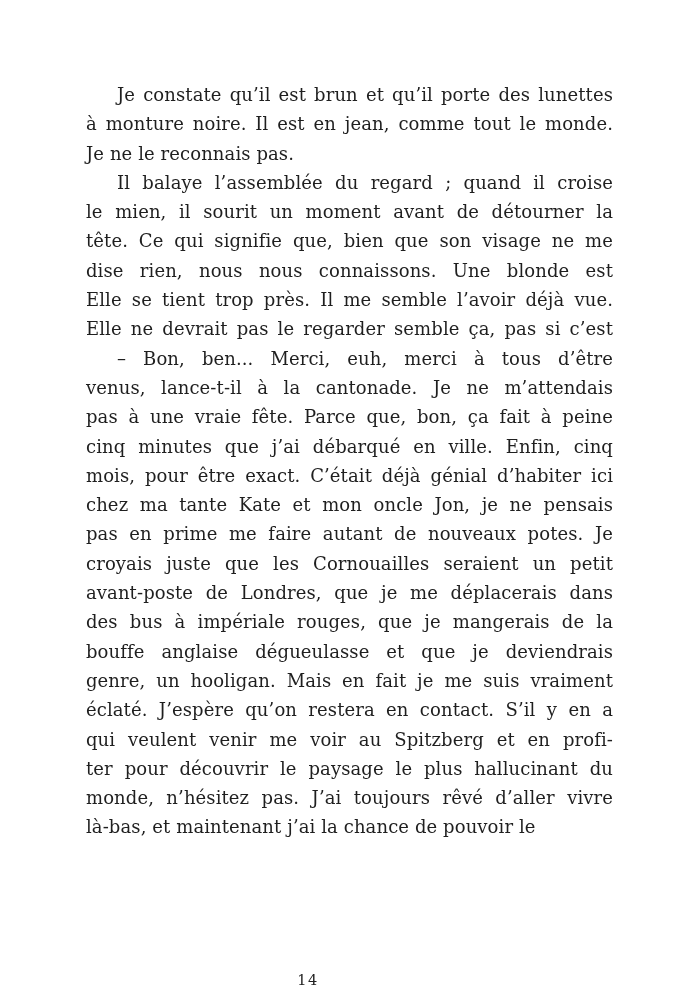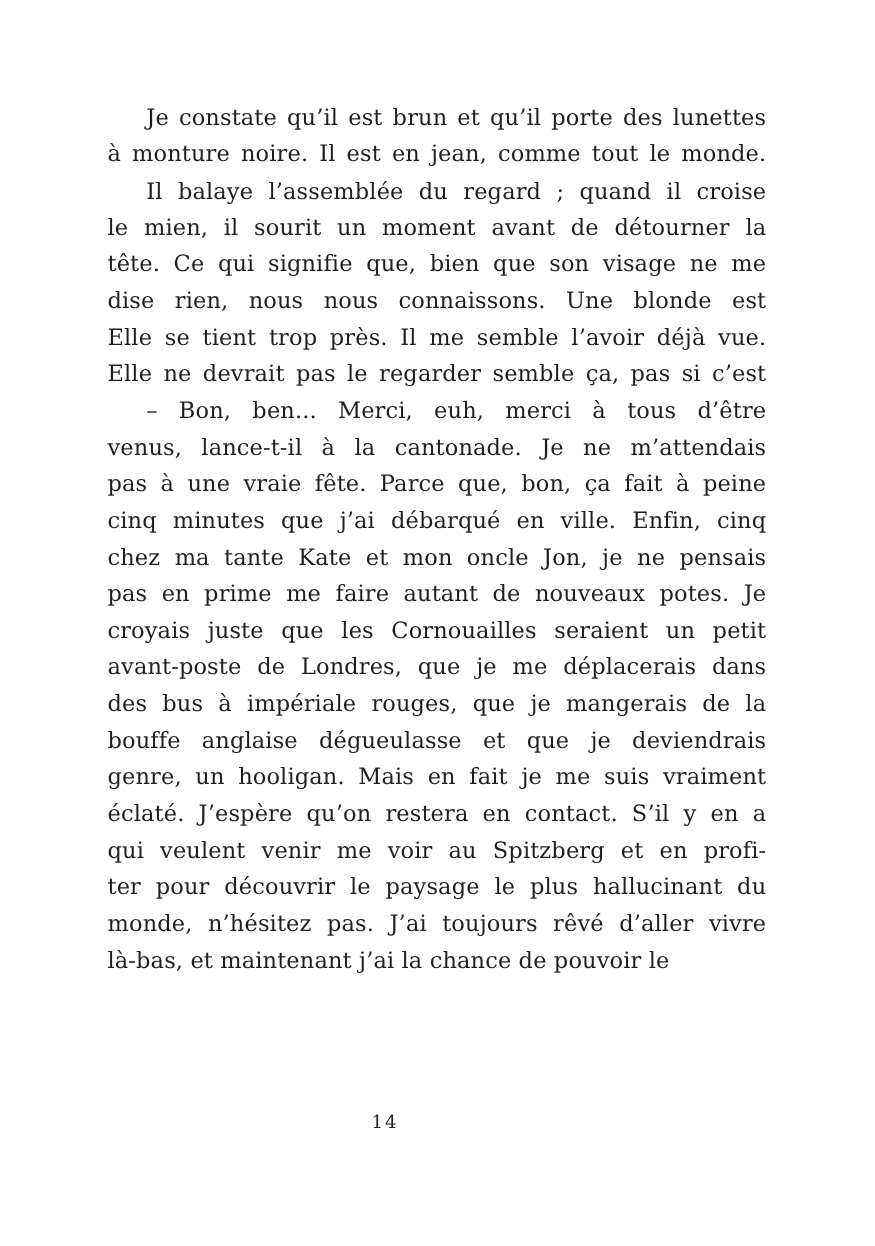--- a/index.html
+++ b/index.html
@@ -33,46 +33,48 @@
     overflow: visible;
   }
   .line.indent {
     text-indent: 31px;
   }
   .line.para-end {
     text-align-last: left;
   }
   .folio {
     position: absolute;
-    top: 890px;
+    top: 972px;
     left: 0;
     width: 100%;
     text-align: center;
     font-size: 14.5px;
     letter-spacing: 1.5px;
     color: #222222;
   }
 </style>
 </head>
 <body>
 
 <div class="book-page">
   <main class="text-block">
       <div class="line indent">Je constate qu’il est brun et qu’il porte des lunettes</div>
       <div class="line">à monture noire. Il est en jean, comme tout le monde.</div>
+      <div class="line para-end">Je ne le reconnais pas.</div>
       <div class="line indent">Il balaye l’assemblée du regard ; quand il croise</div>
       <div class="line">le mien, il sourit un moment avant de détourner la</div>
       <div class="line">tête. Ce qui signifie que, bien que son visage ne me</div>
       <div class="line">dise rien, nous nous connaissons. Une blonde est</div>
       <div class="line">Elle se tient trop près. Il me semble l’avoir déjà vue.</div>
       <div class="line">Elle ne devrait pas le regarder semble ça, pas si c’est</div>
       <div class="line indent">– Bon, ben... Merci, euh, merci à tous d’être</div>
       <div class="line">venus, lance-t-il à la cantonade. Je ne m’attendais</div>
       <div class="line">pas à une vraie fête. Parce que, bon, ça fait à peine</div>
       <div class="line">cinq minutes que j’ai débarqué en ville. Enfin, cinq</div>
+      <div class="line">mois, pour être exact. C’était déjà génial d’habiter ici</div>
       <div class="line">chez ma tante Kate et mon oncle Jon, je ne pensais</div>
       <div class="line">pas en prime me faire autant de nouveaux potes. Je</div>
       <div class="line">croyais juste que les Cornouailles seraient un petit</div>
       <div class="line">avant-poste de Londres, que je me déplacerais dans</div>
       <div class="line">des bus à impériale rouges, que je mangerais de la</div>
       <div class="line">bouffe anglaise dégueulasse et que je deviendrais</div>
       <div class="line">genre, un hooligan. Mais en fait je me suis vraiment</div>
       <div class="line">éclaté. J’espère qu’on restera en contact. S’il y en a</div>
       <div class="line">qui veulent venir me voir au Spitzberg et en profi-</div>
       <div class="line">ter pour découvrir le paysage le plus hallucinant du</div>

